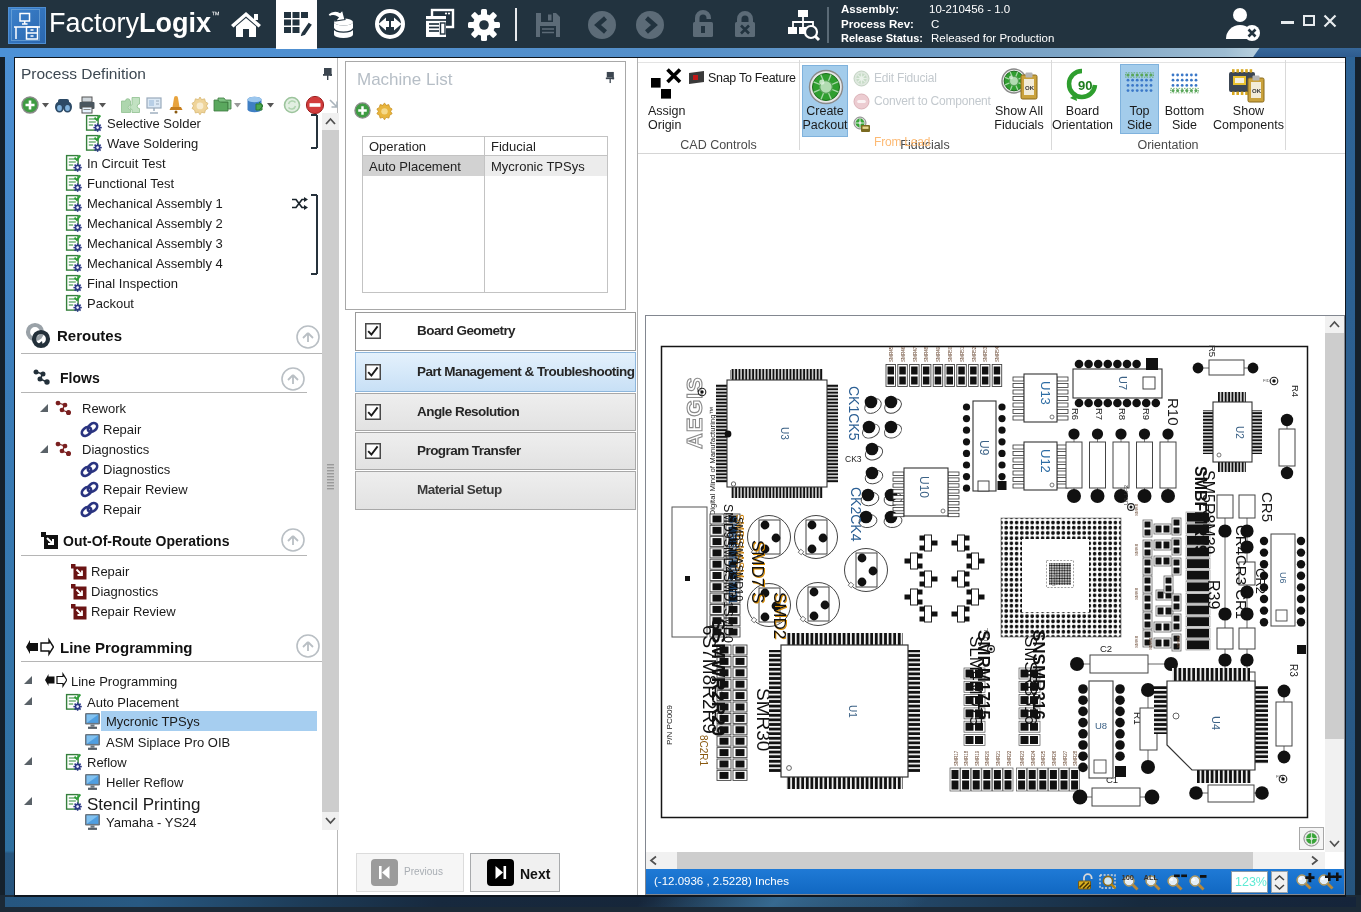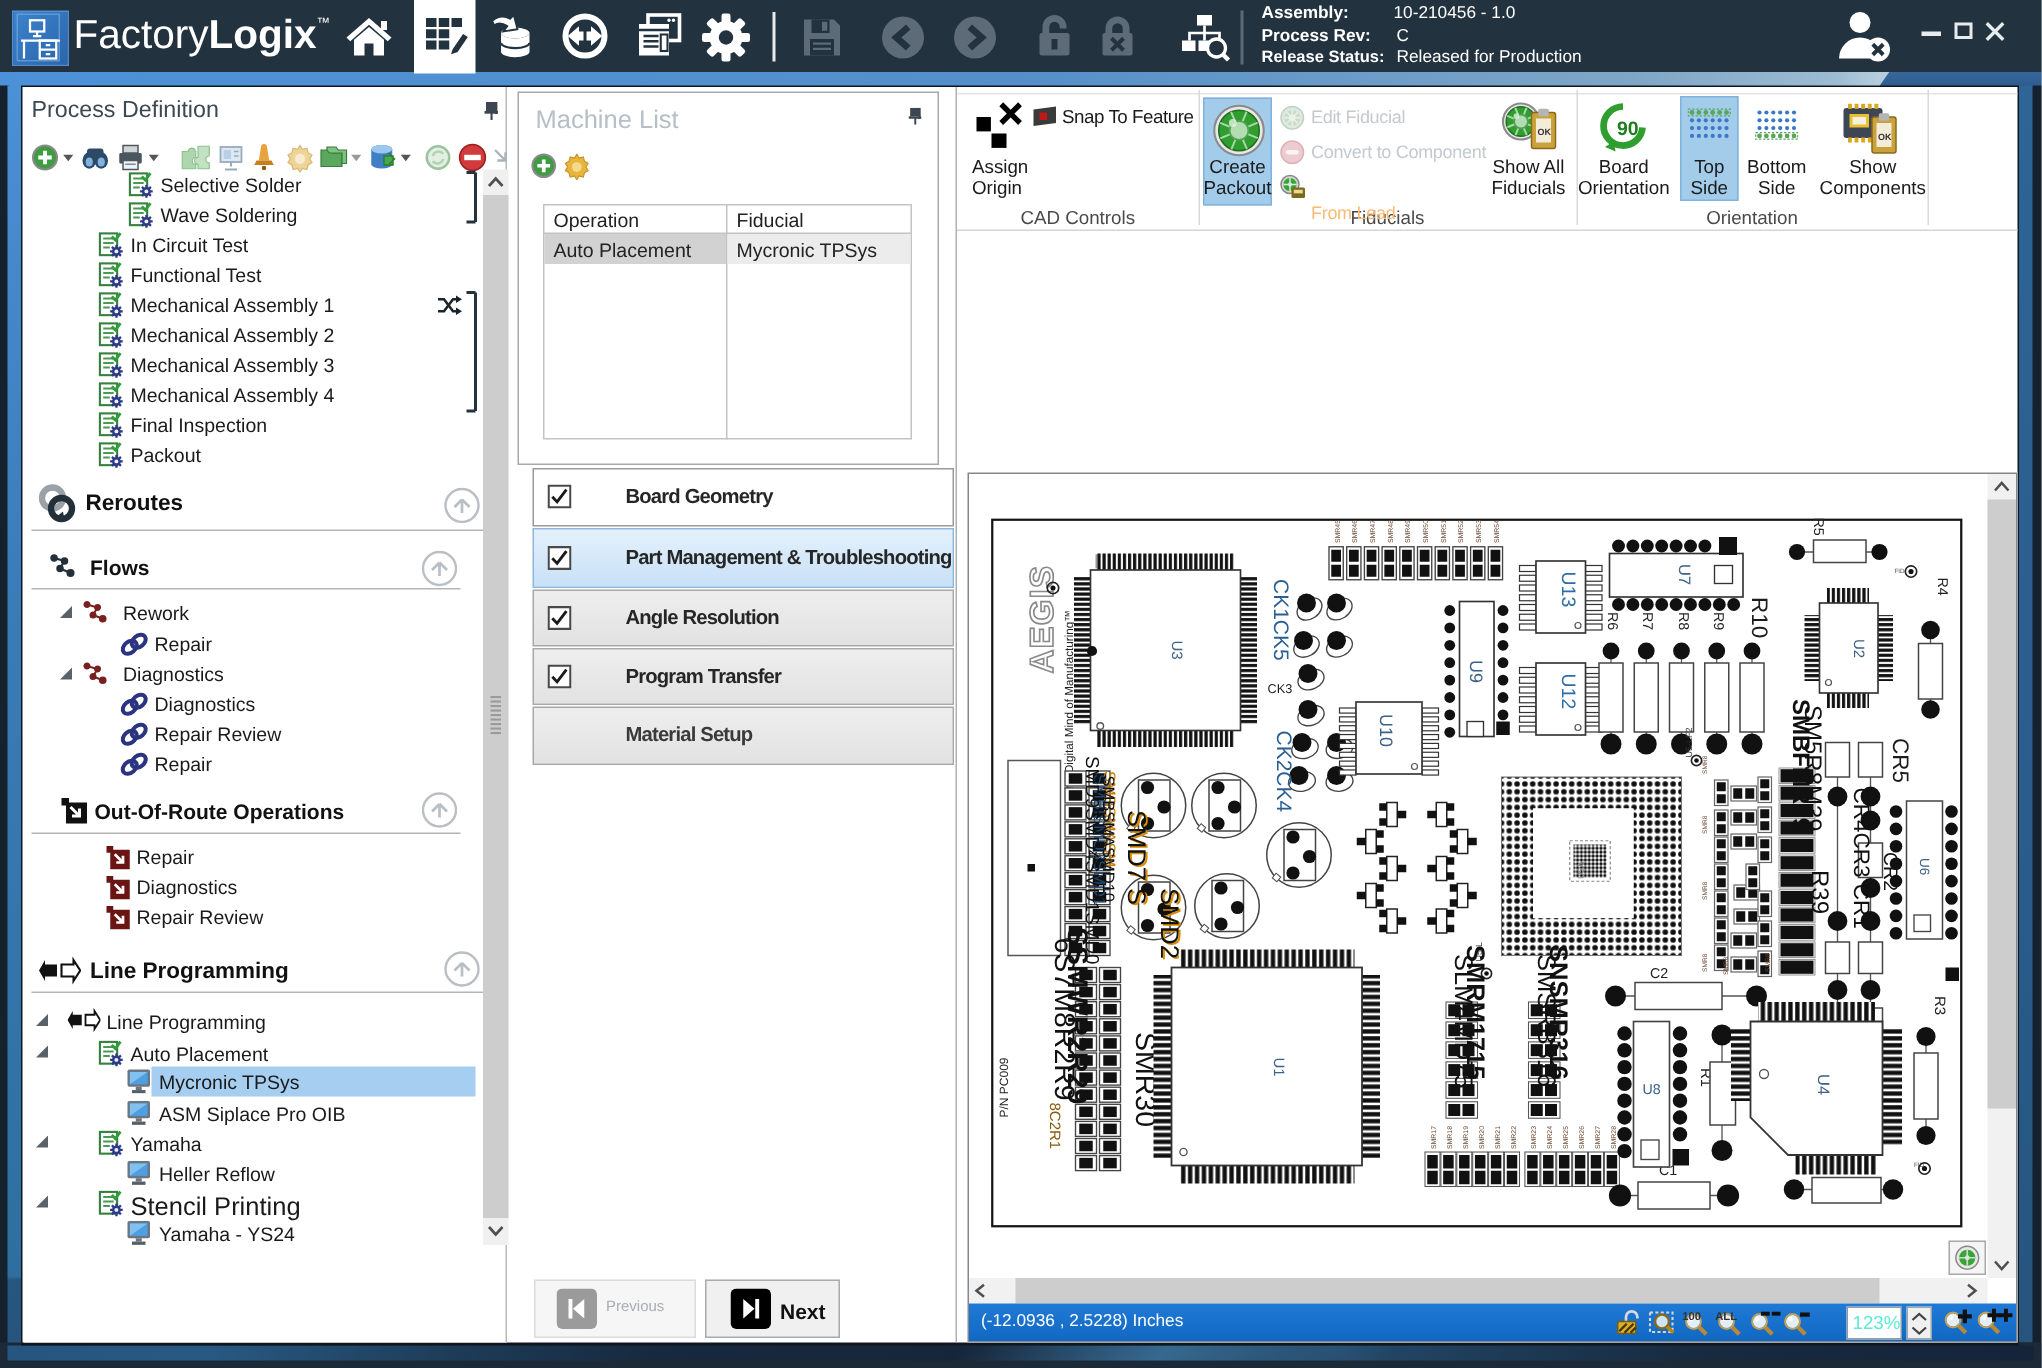--- a/index.html
+++ b/index.html
@@ -769,21 +769,21 @@
           <line x1="13.6" y1="9.4" x2="13.6" y2="17.8"></line>
           <line x1="9.4" y1="13.6" x2="17.8" y2="13.6"></line>
           <line x1="10.6" y1="10.6" x2="16.6" y2="16.6"></line>
           <line x1="16.6" y1="10.6" x2="10.6" y2="16.6"></line>
         </g>
         <circle cx="13.6" cy="13.6" r="2.9" fill="#2d3a87"></circle>
         <circle cx="13.6" cy="13.6" r="1.3" fill="#f0f0ff"></circle>
       </g>
     </svg>
   </div>
-<div class="abs txt" style="left:87px;top:755px;font-size:13px;color:#1a1a1a">Yamaha</div>
+<div class="abs txt" style="left:87px;top:755px;font-size:13px;color:#1a1a1a">Reflow</div>
 <div class="abs" style="left:84px;top:773px">
     <svg width="18" height="17" viewBox="0 0 18 17">
       <rect x="1" y="1" width="15" height="11.5" rx="1.2" fill="#6b7680"></rect>
       <rect x="2.6" y="2.6" width="11.8" height="8.3" fill="#4f9ee0"></rect>
       <path d="M2.6 10.9 l11.8 -8.3 h-11.8 Z" fill="#85c4f2" opacity="0.9"></path>
       <rect x="6.5" y="12.5" width="4" height="2.2" fill="#6b7680"></rect>
       <rect x="4" y="14.7" width="9" height="2.2" fill="#566069"></rect>
     </svg>
   </div>
 <div class="abs txt" style="left:106px;top:775px;font-size:13px;color:#1a1a1a">Heller Reflow</div>

